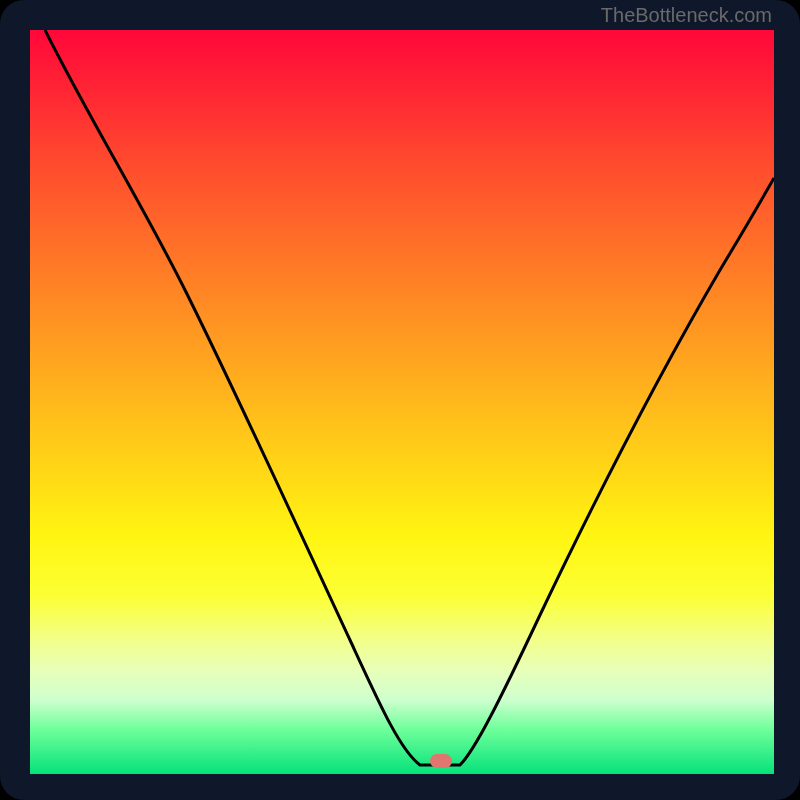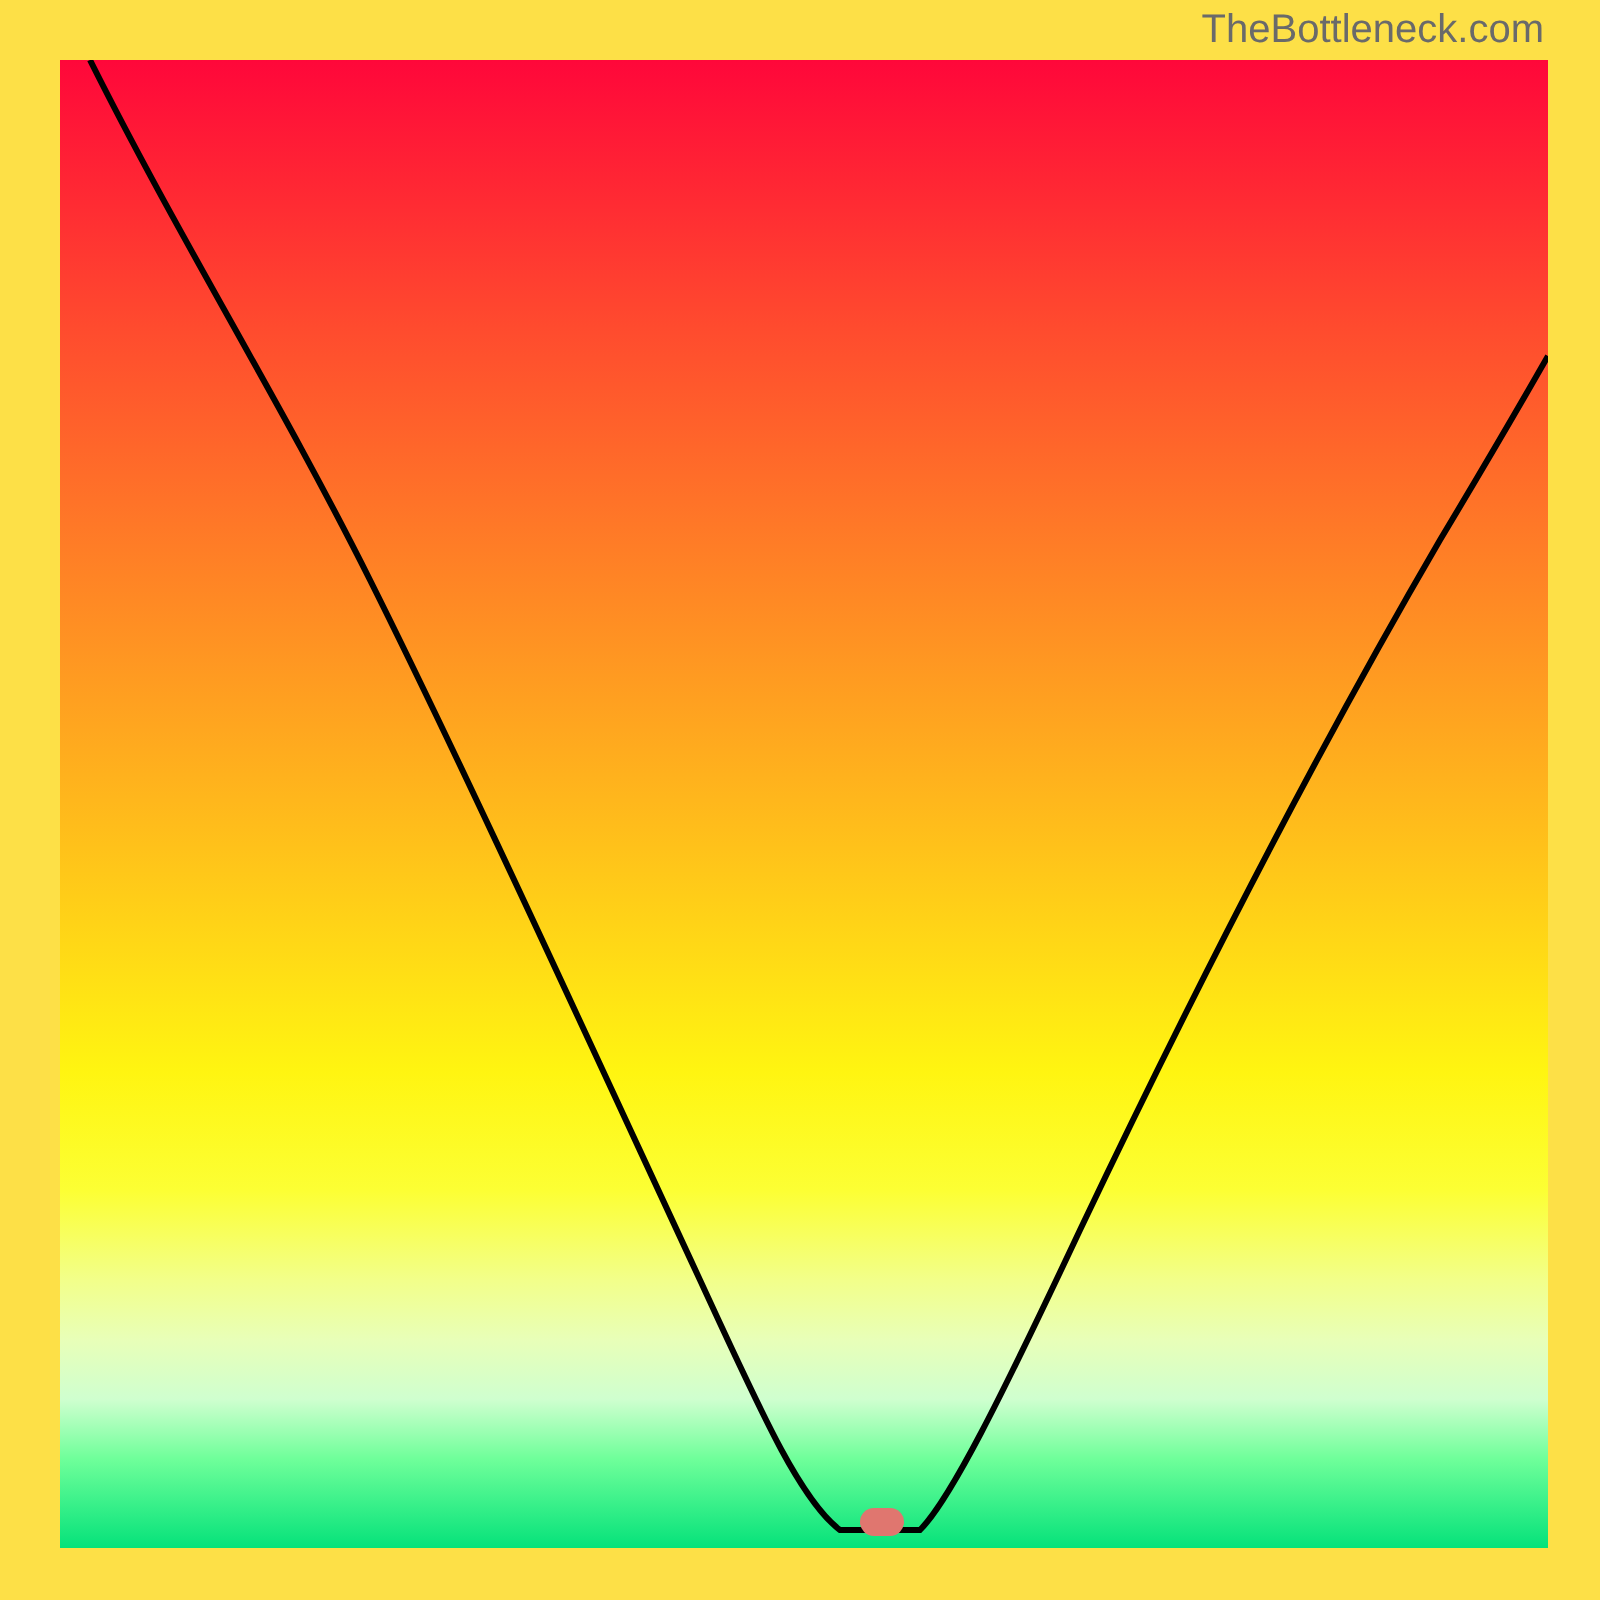--- a/index.html
+++ b/index.html
@@ -1,16 +1,16 @@
 <!DOCTYPE html>
 <html><head>
 <meta charset="utf-8">
 <style>
   html,body{margin:0;padding:0;width:800px;height:800px;overflow:hidden;background:#000;}
-  .frame{position:absolute;left:0;top:0;width:800px;height:800px;background:#fde047;}
+  .frame{position:absolute;left:0;top:0;width:800px;height:800px;background:#0f172a;border-radius:24px;}
   .plot{position:absolute;left:30px;top:30px;width:744px;height:744px;
         background:linear-gradient(to bottom,
           #ff073a 0%,
           #ff2534 8%,
           #ff4b2e 18%,
           #ff6d29 28%,
           #ff8f23 38%,
           #ffb11d 48%,
           #ffd317 58%,
           #fff511 68%,

